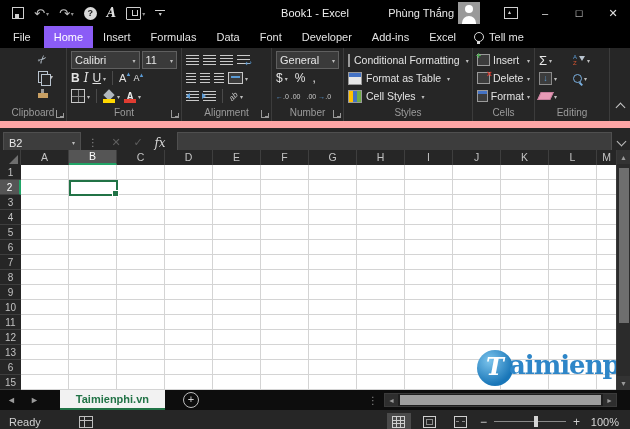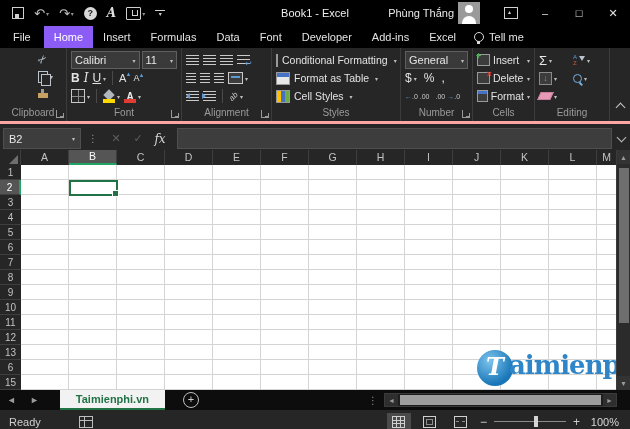--- a/index.html
+++ b/index.html
@@ -135,21 +135,21 @@
   .ico-sort .az2{position:absolute;left:0;top:6px;color:#d65532;}
   .ico-sort:after{content:"";position:absolute;right:0;top:2px;border:3px solid transparent;border-top:5px solid #b9c4cf;}
   .ico-filldown{width:11px;height:11px;border:1px solid #8a8a8a;display:flex;align-items:center;justify-content:center;color:#5b9bd5;font-size:9px;background:#3c3c3c;}
   .ico-find{width:7px;height:7px;border:1.5px solid #7ab0e0;border-radius:50%;position:relative;}
   .ico-find:after{content:"";position:absolute;bottom:-3px;right:-2px;width:4px;height:1.5px;background:#7ab0e0;transform:rotate(45deg);}
   .ico-eraser{width:11px;height:6px;background:#e79ab5;transform:skewX(-25deg);border:1px solid #c77f9d;}
   .chev-up{width:6px;height:6px;border-left:1.5px solid #c9c9c9;border-top:1.5px solid #c9c9c9;transform:rotate(45deg);}
   #rib-collapse{display:flex;align-items:flex-end;justify-content:center;padding-bottom:10px;flex:1;}
 
   
-  #formula{top:121px;left:0;width:630px;height:29px;background:#262626;border-top:3px solid #fca5a5;display:flex;align-items:center;}
+  #formula{top:121px;left:0;width:630px;height:29px;background:#262626;border-top:7px solid #fca5a5;display:flex;align-items:center;}
   #name-box{width:66px;height:19px;margin-left:3px;background:#3d3d3d;border:1px solid #4f4f4f;display:flex;align-items:center;padding:0 5px;color:#e8e8e8;}
   #name-box .dd{margin-left:auto;}
   .fdots{color:#8a8a8a;font-size:10px;padding:0 7px;}
   .fbar-btn{width:22px;text-align:center;font-size:11px;}
   .disabled{color:#5f5f5f;}
   .fx{font-family:"DejaVu Serif",serif;font-style:italic;color:#d6d6d6;font-size:12px;}
   #formula-field{flex:1;height:19px;background:#3d3d3d;border:1px solid #4f4f4f;margin-left:6px;}
   #fbar-expand{width:18px;display:flex;justify-content:center;}
   .chev-down{width:6px;height:6px;border-left:1.5px solid #bdbdbd;border-bottom:1.5px solid #bdbdbd;transform:rotate(-45deg);margin-top:-3px;}
 
@@ -366,64 +366,64 @@
         <span class="fbtn">
             <span class="ico-orient">ab</span>
             <span class="dd">▾</span>
           </span>
       </div>
     </div>
     <div class="rg-label">Alignment</div>
     <span class="launcher"></span>
   </div>
 
+  <div class="rgroup" id="grp-number">
+    <div class="rg-body">
+      <div class="rrow">
+        <div class="combo" style="width:60px;">
+            <span>General</span>
+            <span class="dd">▾</span>
+          </div>
+      </div>
+      <div class="rrow" style="gap:7px;">
+        <span class="fbtn">
+            <span class="num-sym">$</span>
+            <span class="dd">▾</span>
+          </span>
+        <span class="num-sym">%</span>
+        <span class="num-sym">,</span>
+      </div>
+      <div class="rrow" style="gap:6px;">
+        <span class="dec-ico"><b>←</b>.0 .00</span>
+        <span class="dec-ico">.00 <b>→</b>.0</span>
+      </div>
+    </div>
+    <div class="rg-label">Number</div>
+    <span class="launcher"></span>
+  </div>
+
   <div class="rgroup" id="grp-styles">
     <div class="rg-body">
       <div class="style-row">
         <span class="ico-cf"></span>
         <span>Conditional Formatting</span>
         <span class="dd">▾</span>
       </div>
       <div class="style-row">
         <span class="ico-fat"></span>
         <span>Format as Table</span>
         <span class="dd">▾</span>
       </div>
       <div class="style-row">
         <span class="ico-cs"></span>
         <span>Cell Styles</span>
         <span class="dd">▾</span>
       </div>
     </div>
     <div class="rg-label">Styles</div>
-  </div>
-
-  <div class="rgroup" id="grp-number">
-    <div class="rg-body">
-      <div class="rrow">
-        <div class="combo" style="width:60px;">
-            <span>General</span>
-            <span class="dd">▾</span>
-          </div>
-      </div>
-      <div class="rrow" style="gap:7px;">
-        <span class="fbtn">
-            <span class="num-sym">$</span>
-            <span class="dd">▾</span>
-          </span>
-        <span class="num-sym">%</span>
-        <span class="num-sym">,</span>
-      </div>
-      <div class="rrow" style="gap:6px;">
-        <span class="dec-ico"><b>←</b>.0 .00</span>
-        <span class="dec-ico">.00 <b>→</b>.0</span>
-      </div>
-    </div>
-    <div class="rg-label">Number</div>
-    <span class="launcher"></span>
   </div>
 
   <div class="rgroup" id="grp-cells">
     <div class="rg-body">
       <div class="cell-row">
         <span class="ico-cellins"></span>
         <span>Insert</span>
         <span class="dd">▾</span>
       </div>
       <div class="cell-row">

